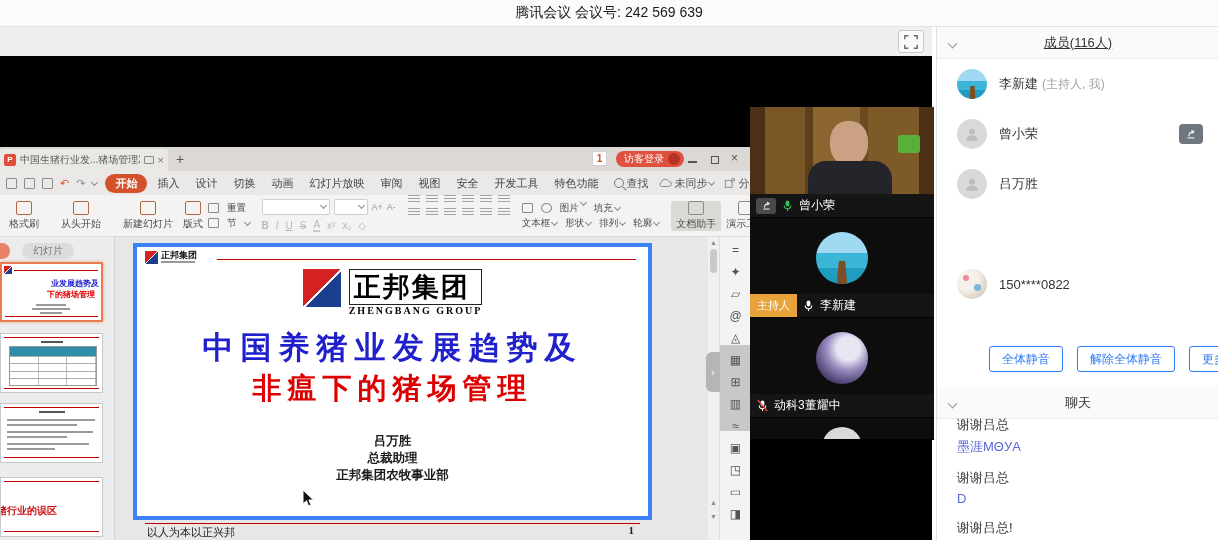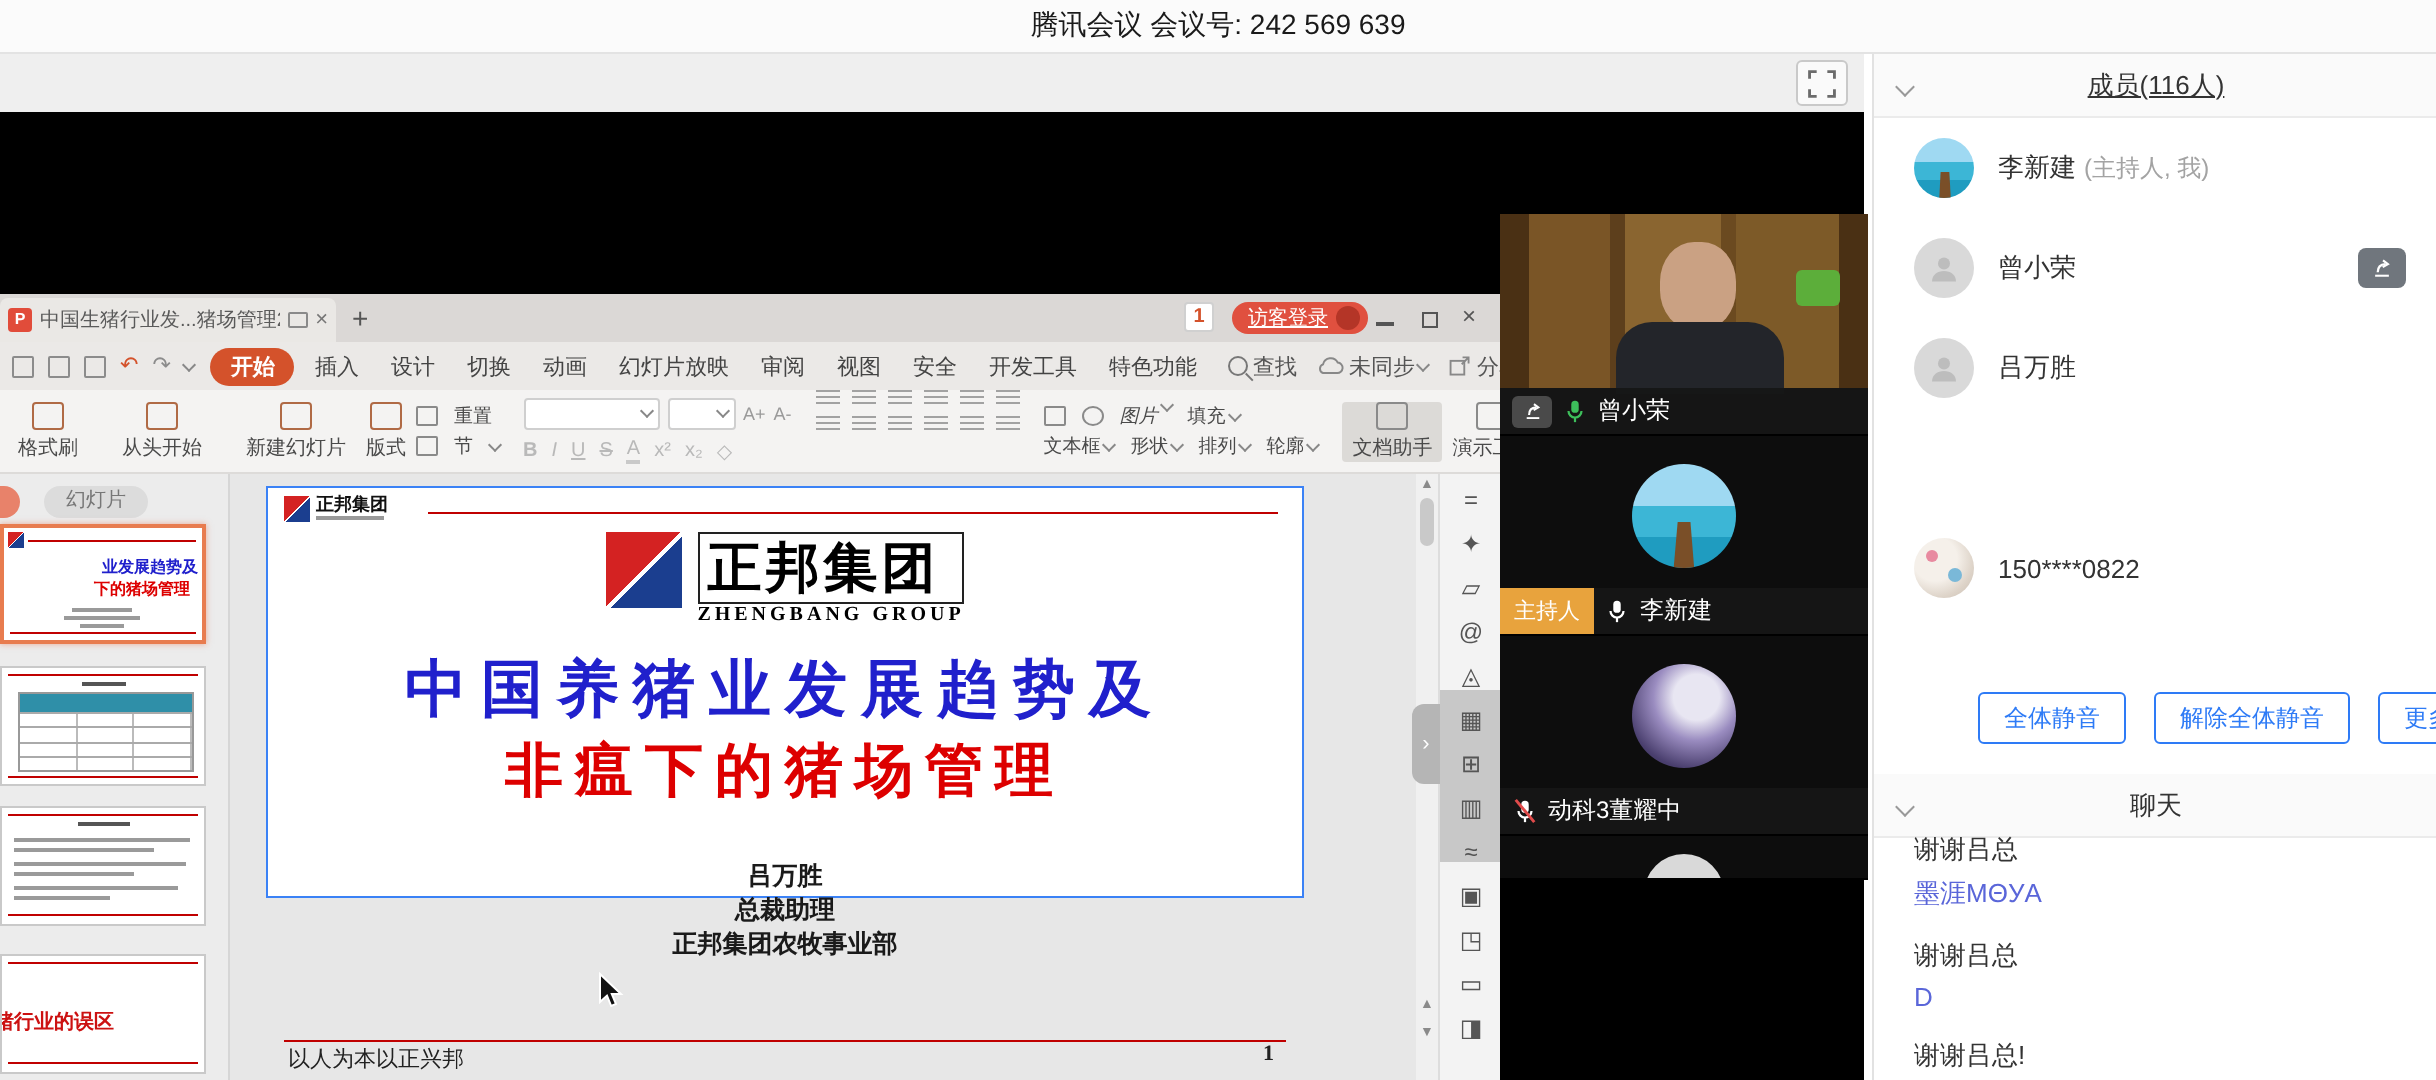--- a/index.html
+++ b/index.html
@@ -23,21 +23,21 @@
   .wps-tab { position:absolute; left:0; top:2px; width:168px; height:22px; background:#eae8e5; border-radius:4px 4px 0 0;
              display:flex; align-items:center; padding:0 4px; gap:4px; }
   .wps-tab-icon { width:12px; height:12px; background:#e14c3a; border-radius:2px; color:#fff; font-size:8px; line-height:12px; text-align:center; font-weight:bold; flex:none;}
   .wps-tab-title { font-size:10px; color:#5a5a5a; white-space:nowrap; overflow:hidden; }
   .mini-ic { width:10px; height:8px; border:1px solid #8a8a8a; border-radius:1px; flex:none;}
   .tab-x { color:#777; font-size:11px; line-height:11px; flex:none;}
   .newtab { position:absolute; left:176px; top:4px; font-size:14px; color:#555; }
   .badge1 { position:absolute; left:592px; top:4px; width:15px; height:15px; background:#fff; border:1px solid #d0d0d0;
             color:#d4522b; font-size:10px; font-weight:bold; text-align:center; line-height:13px; border-radius:2px;}
   .guest-pill { position:absolute; left:616px; top:4px; height:16px; background:#e0503f; color:#fff; font-size:10px;
-                border-radius:8px; display:flex; align-items:center; padding:0 4px 0 8px; gap:4px;text-decoration:underline;}
+                border-radius:8px; display:flex; align-items:center; padding:0 4px 0 8px; gap:4px;}
   .guest-av { width:12px; height:12px; border-radius:50%; background:#b43527; color:#fff; font-size:8px; text-align:center; line-height:12px;}
   .winctl { position:absolute; top:7px; color:#555; }
   .wc-min { left:688px; width:9px; height:2px; background:#555; top:14px;}
   .wc-rst { left:711px; top:9px; width:8px; height:8px; border:1px solid #555; }
   .wc-cls { left:731px; top:4px; font-size:12px; color:#555;}
 
   
   .wps-menubar { position:absolute; left:0; top:24px; width:750px; height:24px; background:#ebe9e7;
                  display:flex; align-items:center; font-size:11px; color:#444; }
   .qicons { display:flex; align-items:center; gap:7px; padding:0 8px 0 6px; }
@@ -92,21 +92,21 @@
   .tiny-bar { position:absolute; background:#9a9a9a; height:2px; }
   .t2-table { position:absolute; left:8px; top:12px; width:88px; height:40px; border:1px solid #999;
               display:grid; grid-template-rows:9px repeat(4,1fr); }
   .t2-head { background:#2f8fa8; }
   .t2-row { border-top:1px solid #aaa; display:grid; grid-template-columns:1fr 1fr 1fr;}
   .t2-row div { border-right:1px solid #bbb; }
   .t4-title { position:absolute; left:-14px; top:26px; font-size:10px; font-weight:bold; color:#cc1111;
               font-family:"Liberation Serif",serif; white-space:nowrap;}
 
   
-  .slide { position:absolute; left:133px; top:6px; width:519px; height:206px; background:#fff; border:1px solid #3b82f6;
+  .slide { position:absolute; left:133px; top:6px; width:519px; height:277px; background:#fff; border:4px solid #3b82f6;
            font-family:"Liberation Serif",serif; }
   .corner-logo { position:absolute; left:8px; top:4px; display:flex; gap:3px; align-items:flex-start;}
   .zb-sq { background:linear-gradient(135deg,#d42222 0 49%,#fff 49% 53%,#1b3e8f 53% 100%); }
   .cl-sq { width:13px; height:13px; }
   .cl-tx { font-size:9px; font-weight:bold; color:#111; line-height:9px;}
   .cl-sub { width:34px; height:2px; background:#999; margin-top:1px;}
   .hairline-top { position:absolute; left:80px; right:12px; top:12px; height:1px; background:#c00000;}
   .center-logo { position:absolute; left:0; right:0; top:22px; display:flex; justify-content:center; gap:8px;}
   .ml-sq { width:38px; height:38px; }
   .ml-txt { border:1px solid #222; padding:0 4px; font-size:27px; font-weight:bold; color:#000; line-height:34px; letter-spacing:2px;}
@@ -336,21 +336,21 @@
             <div class="ab"></div>
             <div class="ab"></div>
           </div>
         </div>
         <div class="tsep"></div>
         <div class="tgroup">
           <div class="ins2">
             <div class="ins-row">
               <span class="ins-ic"></span>
               <span class="ins-ic round"></span>
-              <span style="display:flex;gap:2px;align-items:flex-start;font-style:italic;">
+              <span style="display:flex;gap:2px;align-items:flex-start;">
                 <span>图片</span>
                   <span class="caret"></span>
               </span>
               <span style="display:flex;gap:2px;align-items:center;">
                 <span>填充</span>
                   <span class="caret"></span>
               </span>
             </div>
             <div class="ins-row">
               <span style="display:flex;gap:2px;align-items:center;">

